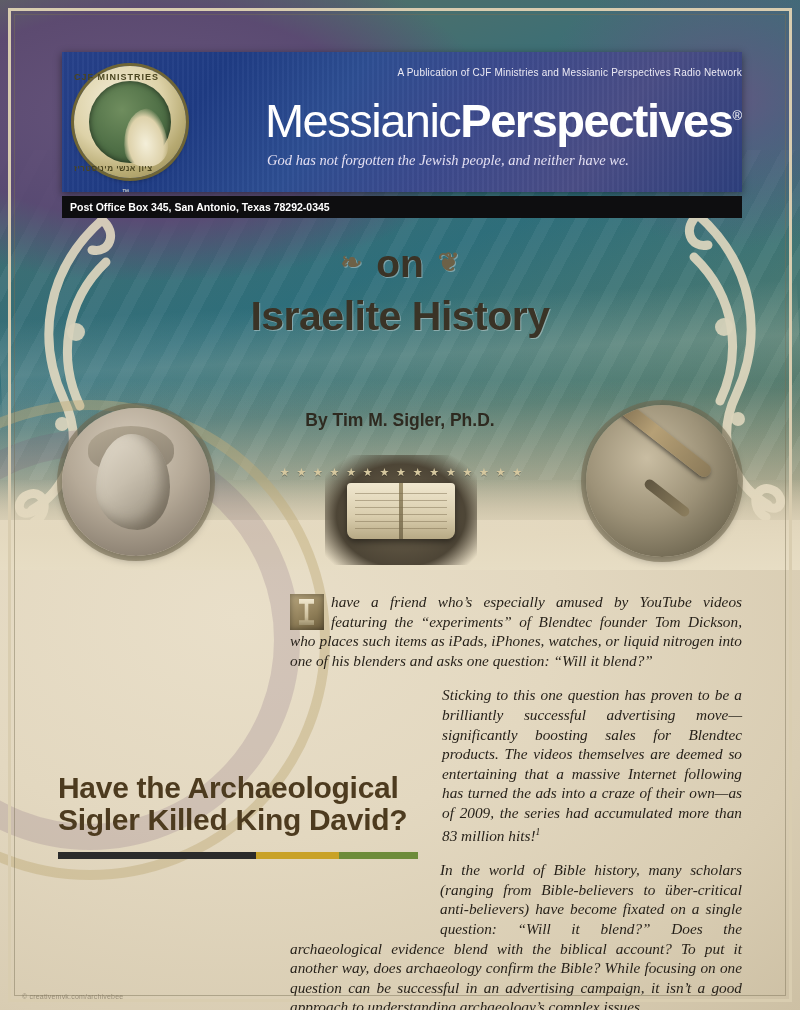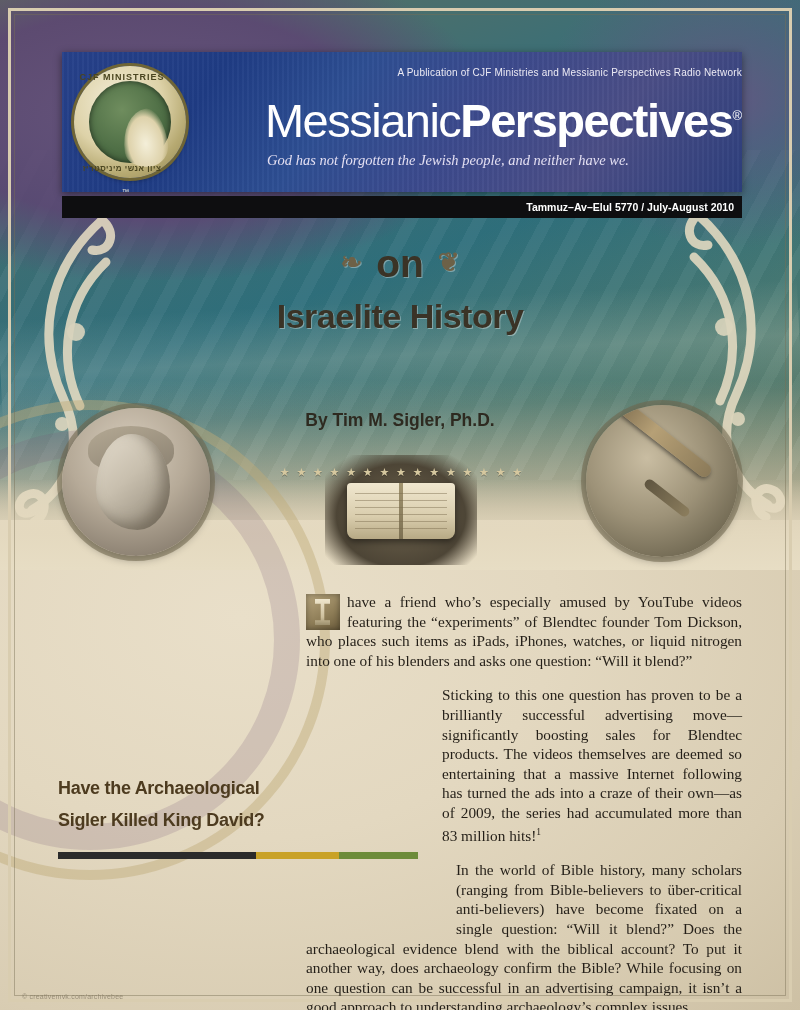--- a/index.html
+++ b/index.html
@@ -176,21 +176,21 @@
     position: absolute;
     left: 34px; top: 28px;
     width: 44px; height: 58px;
     background: radial-gradient(ellipse at 50% 60%, #f4efd9 0%, #ded2ab 55%, rgba(222,210,171,0) 75%);
     border-radius: 60% 40% 45% 55% / 70% 65% 35% 30%;
     transform: rotate(-8deg);
   }
   .seal-text-top, .seal-text-bot {
     position: absolute;
     left: 0; right: 16px;
-    text-align: center;
+    text-align: left;
     font-family: "Liberation Sans", sans-serif;
     font-weight: 700;
     color: #4a4520;
     font-size: 9px;
     letter-spacing: 1px;
   }
   .seal-text-top { top: 6px; }
   .seal-text-bot { bottom: 5px; font-size: 8px; letter-spacing: .5px; }
   .seal-tm {
     position: absolute;
@@ -220,21 +220,21 @@
     position: absolute;
     left: 0; right: 0; top: 236px;
     text-align: center;
     font-family: "Liberation Sans", sans-serif;
     font-weight: 700;
     color: #3a3326;
     text-shadow: 1px 1px 0 rgba(255,255,255,.35);
   }
   .ct-line1 { font-size: 47px; line-height: 56px; letter-spacing: -1px; }
   .ct-line2 { font-size: 39px; line-height: 52px; }
-  .ct-line3 { font-size: 34px; line-height: 52px; letter-spacing: -.5px; }
+  .ct-line3 { font-size: 41px; line-height: 52px; letter-spacing: -.5px; }
   .ct-flourish {
     display: inline-block;
     color: #6d6147;
     font-size: 26px;
     vertical-align: 6px;
     padding: 0 14px;
     font-family: "DejaVu Serif", serif;
   }
   .byline {
     position: absolute;
@@ -367,21 +367,21 @@
     box-sizing: border-box;
   }
 
   
   .headline {
     position: absolute;
     left: 58px; top: 772px;
     width: 370px;
     font-family: "Liberation Sans", sans-serif;
     font-weight: 700;
-    font-size: 18px;
+    font-size: 30px;
     line-height: 32px;
     color: #4d3b1f;
     letter-spacing: -.3px;
   }
   .headline-rule {
     position: absolute;
     left: 58px; top: 852px;
     width: 360px; height: 7px;
     background: linear-gradient(90deg, #2b2b2b 0%, #2b2b2b 55%, #c9a227 55%, #c9a227 78%, #6d8c3a 78%, #6d8c3a 100%);
   }
@@ -390,21 +390,21 @@
   .body-col {
     position: absolute;
     left: 290px; top: 592px;
     width: 452px;
     font-family: "Liberation Serif", serif;
     font-size: 15.3px;
     line-height: 19.6px;
     color: #241f18;
     text-align: justify;
   }
-  .body-col p { margin: 0 0 15px 16px; }
+  .body-col p { margin: 0 0 15px 0; font-style: italic; }
   .body-col p.narrow { width: 300px; margin-left: 152px; }
   .dropcap {
     float: left;
     width: 34px; height: 36px;
     margin: 2px 7px 0 0;
     background: linear-gradient(150deg, #b9a77f 0%, #8e7d57 60%, #6b5c3c 100%);
     box-shadow: inset 0 0 6px rgba(0,0,0,.4);
     position: relative;
   }
   .dropcap:after {
@@ -472,21 +472,21 @@
       <div class="seal-tm">™</div>
     </div>
     <div class="mast-tagline">A Publication of CJF Ministries and Messianic Perspectives Radio Network</div>
     <div class="mast-title">
       <span class="light">Messianic</span><span class="bold">Perspectives</span><span class="reg">®</span>
     </div>
     <div class="mast-sub">God has not forgotten the Jewish people, and neither have we.</div>
   </div>
 
   <div class="addr-bar">
-    <span class="addr-right">Tammuz–Av–Elul 5770 / July-August 2010</span>
+    <span class="addr-left">Post Office Box 345, San Antonio, Texas 78292-0345</span>
   </div>
 
   <div class="cover-title">
     <div class="ct-line2">
       <span class="ct-flourish">❧</span><span>on</span><span class="ct-flourish">❦</span>
     </div>
     <div class="ct-line3">Israelite History</div>
   </div>
   <div class="byline">By Tim M. Sigler, Ph.D.</div>
 

